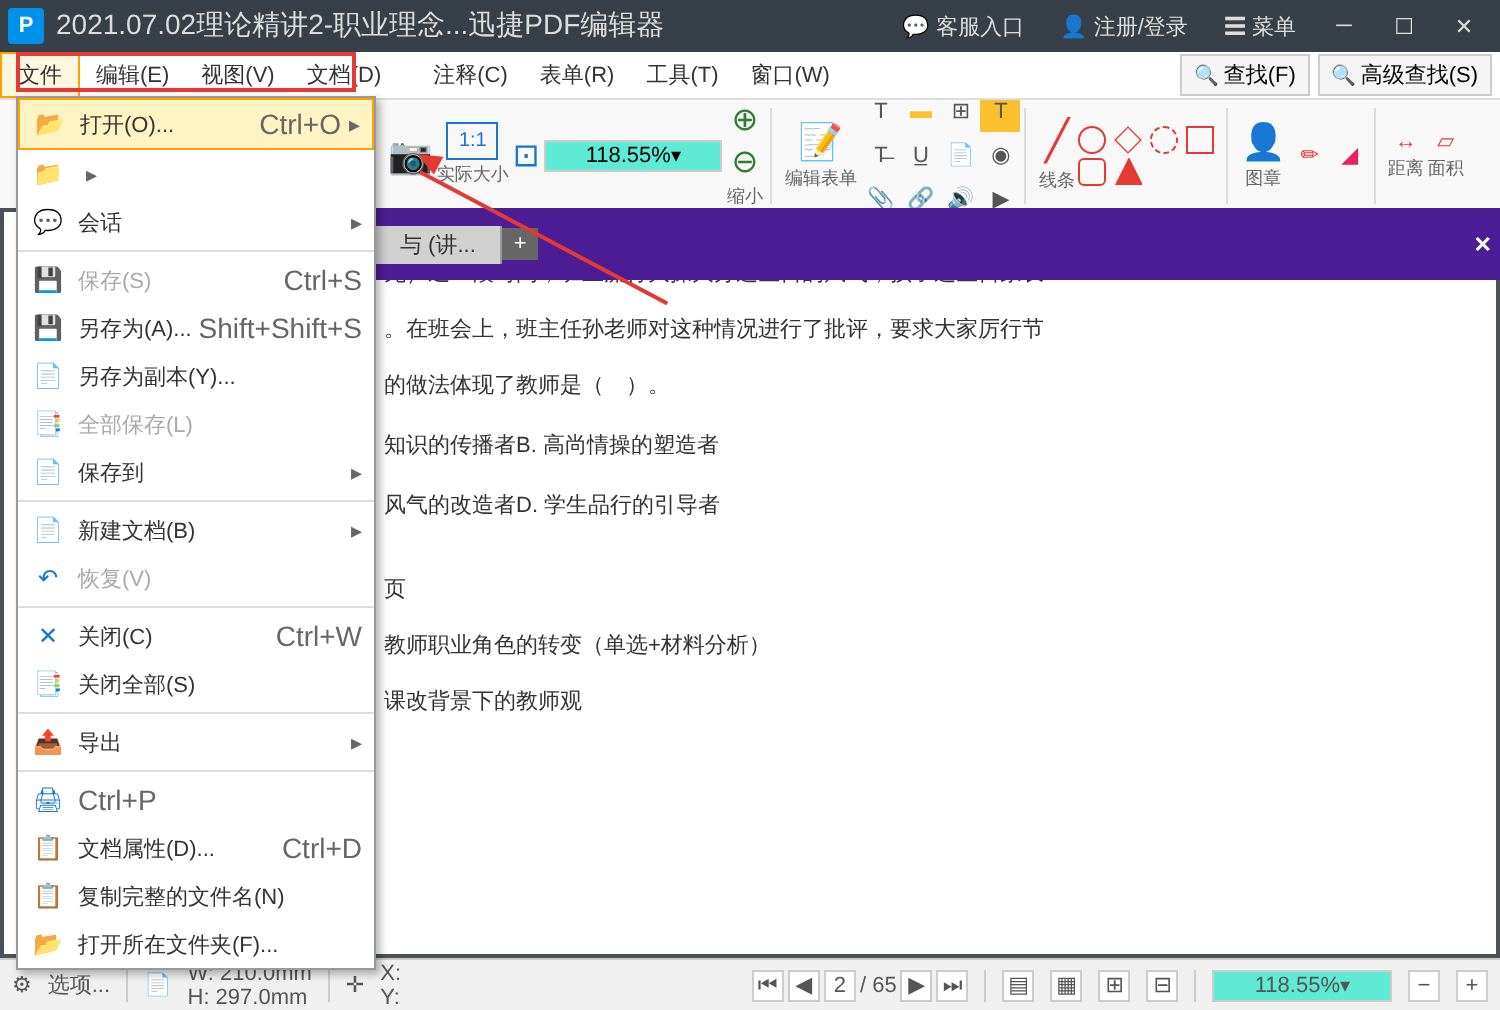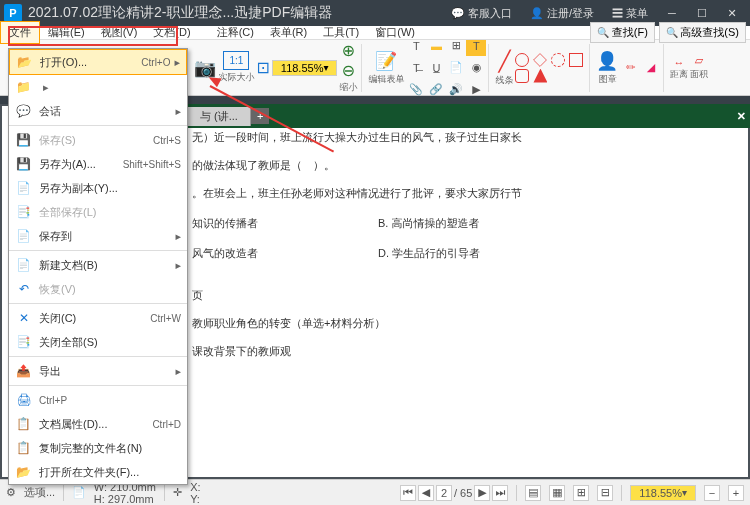--- a/index.html
+++ b/index.html
@@ -3,48 +3,48 @@
 <meta charset="utf-8">
 <style>
 *{margin:0;padding:0;box-sizing:border-box;font-family:"Microsoft YaHei",Arial,sans-serif;font-size:11px}
 body{width:750px;height:505px;background:#374048;overflow:hidden;position:relative}
 .titlebar{height:26px;background:#374048;color:#fff;display:flex;align-items:center;padding:0 4px;position:relative}
 .app-icon{width:18px;height:18px;background:#0091ea;border-radius:2px;display:flex;align-items:center;justify-content:center;color:#fff;font-weight:bold;margin-right:6px}
 .title-text{flex:1;font-size:14px;color:#ddd}
 .title-btns{display:flex;align-items:center;gap:2px}
 .title-btn{padding:2px 8px;color:#ddd;font-size:11px;cursor:pointer}
 .win-btn{width:28px;height:20px;display:flex;align-items:center;justify-content:center;color:#ddd;cursor:pointer}
-.menubar{height:14px;background:#fff;display:flex;align-items:center;border-bottom:1px solid #ddd;position:relative}
+.menubar{height:24px;background:#fff;display:flex;align-items:center;border-bottom:1px solid #ddd;position:relative}
 .menu-item{padding:3px 8px;cursor:pointer;color:#333}
 .menu-item.active{background:#fff8e1;border:1px solid #ffa000}
 .menubar-right{position:absolute;right:4px;display:flex;gap:4px}
 .mb-btn{padding:2px 6px;border:1px solid #ccc;background:#f5f5f5;font-size:10px;cursor:pointer;display:flex;align-items:center;gap:2px}
 .toolbar{height:56px;background:#f8f8f8;border-bottom:1px solid #ccc;display:flex;align-items:center;padding:2px 4px;gap:2px}
 .tool-group{display:flex;align-items:center;gap:2px;padding:0 4px;border-right:1px solid #ddd;height:48px}
 .tool-btn{width:20px;height:20px;display:flex;align-items:center;justify-content:center;cursor:pointer;color:#555}
 .tool-stack{display:flex;flex-direction:column;align-items:center;gap:1px}
 .tool-label{font-size:9px;color:#666}
-.zoom-box{display:flex;align-items:center;border:1px solid #ccc;background:#fde047;padding:1px 8px;font-size:10px}
+.zoom-box{display:flex;align-items:center;border:1px solid #ccc;background:#5eead4;padding:1px 20px;font-size:10px}
 .dropdown{position:absolute;top:48px;left:8px;width:180px;background:#fff;border:1px solid #999;box-shadow:2px 2px 4px rgba(0,0,0,0.3);z-index:100}
 .dd-item{display:flex;align-items:center;padding:4px 6px;cursor:pointer;color:#333;position:relative}
 .dd-item.highlighted{background:#fff3c4;border:1px solid #ffa000}
 .dd-item.disabled{color:#aaa}
 .dd-icon{width:18px;height:16px;margin-right:6px;display:flex;align-items:center;justify-content:center;font-size:12px}
 .dd-label{flex:1}
-.dd-shortcut{color:#666;font-size:10px}
+.dd-shortcut{color:#666;font-size:14px}
 .dd-arrow{color:#666;margin-left:4px}
 .dd-sep{height:1px;background:#ddd;margin:2px 0}
 .content{position:absolute;top:104px;left:0;right:0;bottom:26px;background:#4a5158;display:flex}
 .doc-area{flex:1;background:#fff;margin:2px;padding:20px 30px;color:#333;font-size:13px;line-height:2;overflow:hidden;position:relative}
-.tab-bar{position:absolute;top:104px;left:188px;right:0;height:24px;background:#14532d;display:flex;align-items:center;z-index:50}
+.tab-bar{position:absolute;top:104px;left:188px;right:0;height:36px;background:#4c1d95;display:flex;align-items:center;z-index:50}
 .tab{background:#d0d0d0;padding:2px 12px;font-size:10px;color:#333;border-right:1px solid #999}
 .tab-close{position:absolute;right:4px;color:#fff;cursor:pointer;font-weight:bold}
 .doc-text{margin-left:160px}
 .doc-line{margin-bottom:6px}
-.opt-line{display:flex;gap:120px;margin:8px 0}
+.opt-line{display:flex;margin:8px 0}
 .statusbar{position:absolute;bottom:0;left:0;right:0;height:26px;background:#f0f0f0;border-top:1px solid #ccc;display:flex;align-items:center;padding:0 6px;gap:8px;font-size:10px;color:#555}
 .sb-sep{width:1px;height:16px;background:#ccc}
 .sb-nav{display:flex;align-items:center;gap:2px}
 .sb-nav-btn{width:16px;height:16px;border:1px solid #ccc;display:flex;align-items:center;justify-content:center;cursor:pointer;background:#fff}
 .sb-page{border:1px solid #ccc;padding:1px 4px;background:#fff}
 .arrow-line{position:absolute;top:85px;left:210px;width:140px;height:2px;background:#e53935;transform:rotate(28deg);transform-origin:left center;z-index:90;pointer-events:none}
 .arrow-head{position:absolute;top:75px;left:208px;width:0;height:0;border-right:12px solid #e53935;border-top:5px solid transparent;border-bottom:5px solid transparent;z-index:91;transform:rotate(28deg);pointer-events:none}
 .red-box{position:absolute;top:26px;left:8px;width:170px;height:20px;border:2px solid #e53935;z-index:95;pointer-events:none}
 .ribbon-shapes{display:grid;grid-template-columns:repeat(4,16px);gap:2px}
 .shape{width:14px;height:14px;border:1.5px solid #e53935}
@@ -253,22 +253,22 @@
 <div class="tab-bar">
   <div class="tab"><span>与 (讲...</span></div>
   <span style="background:#666;color:#fff;padding:2px 6px;cursor:pointer">+</span>
   <span class="tab-close">✕</span>
 </div>
 
 <div class="content">
   <div class="doc-area">
     <div class="doc-text">
       <div class="doc-line">无）近一段时间，班上流行大操大办过生日的风气，孩子过生日家长</div>
+      <div class="doc-line">。在班会上，班主任孙老师对这种情况进行了批评，要求大家厉行节</div>
       <div class="doc-line">的做法体现了教师是（　）。</div>
-      <div class="doc-line">。在班会上，班主任孙老师对这种情况进行了批评，要求大家厉行节</div>
       <div class="opt-line">
         <span>知识的传播者</span>
         <span>B. 高尚情操的塑造者</span>
       </div>
       <div class="opt-line">
         <span>风气的改造者</span>
         <span>D. 学生品行的引导者</span>
       </div>
       <div class="doc-line" style="margin-top:20px">页</div>
       <div class="doc-line">教师职业角色的转变（单选+材料分析）</div>

